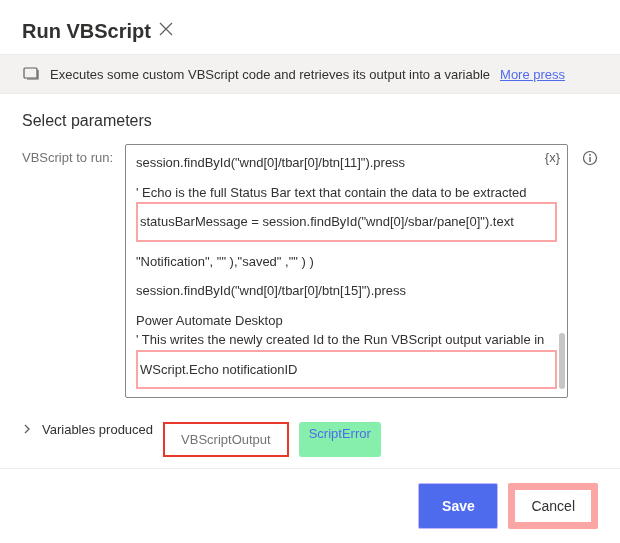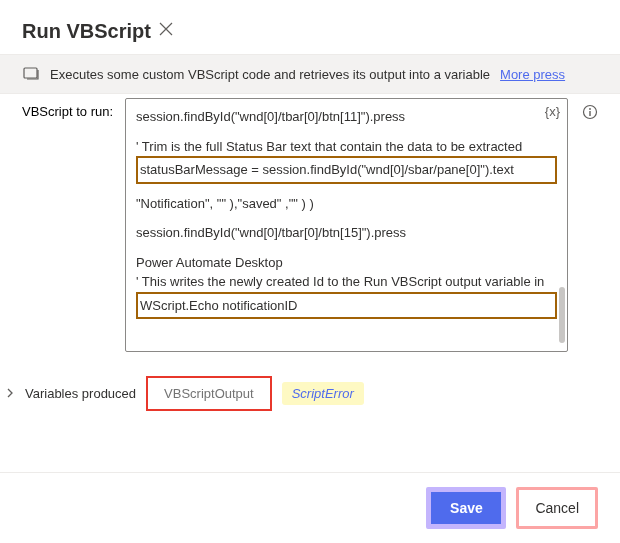--- a/index.html
+++ b/index.html
@@ -6,37 +6,37 @@
   html, body { width: 620px; height: 543px; font-family: "Segoe UI", Arial, sans-serif; background: #fff; color: #323130; }
   .dialog { width: 620px; height: 543px; position: relative; padding: 0; }
   .header { display: flex; justify-content: flex-start; align-items: center; padding: 18px 22px 10px 22px; }
   .header h1 { font-size: 20px; font-weight: 600; }
   .close-btn { background: none; border: none; font-size: 16px; cursor: pointer; color: #605e5c; padding: 4px 8px; }
   .info-bar { display: flex; align-items: center; gap: 10px; background: #f3f2f1; border-top: 1px solid #edebe9; border-bottom: 1px solid #edebe9; padding: 10px 22px; font-size: 13px; color: #323130; }
   .info-bar a { color: #4f6bed; text-decoration: underline; cursor: pointer; }
   .info-icon { display: inline-flex; }
   .section-title { font-size: 16px; font-weight: 400; padding: 18px 22px 10px 22px; color: #323130; }
   .form-row { display: flex; align-items: flex-start; padding: 4px 22px 12px 22px; gap: 8px; }
-  .form-label { width: 95px; font-size: 13px; color: #000000; padding-top: 6px; }
+  .form-label { width: 95px; font-size: 13px; color: #737373; padding-top: 6px; }
   .script-box-wrap { position: relative; flex: 1; }
   .script-box { width: 100%; height: 254px; border: 1px solid #8a8886; border-radius: 2px; padding: 8px 10px 8px 10px; font-size: 13px; line-height: 1.5; color: #323130; overflow-y: auto; white-space: normal; position: relative; background: #fff; }
   .script-box .line { display: block; }
   .curly { position: absolute; top: 6px; right: 8px; font-size: 13px; color: #605e5c; cursor: pointer; }
   .info-circle { margin-left: 6px; margin-top: 6px; color: #605e5c; }
-  .highlight { border: 2px solid #a16207; display: inline-block; padding: 2px 2px; }
-  .vars-row { display: flex; align-items: center; gap: 10px; padding: 12px 22px 0 5px; font-size: 13px; }
+  .highlight { border: 2px solid #fca5a5; display: inline-block; padding: 8px 2px; }
+  .vars-row { display: flex; gap: 10px; padding: 12px 22px 0 22px; font-size: 13px; }
   .chev { color: #605e5c; cursor: pointer; }
   .var-chip { display: inline-block; padding: 4px 10px; border-radius: 3px; font-size: 13px; }
   .var1 { color: #737373; }
   .var1-box { border: 2px solid #e8372b; padding: 4px 6px; }
-  .var2 { color: #4f6bed; background: #fef9c3; font-style: italic; }
+  .var2 { color: #4f6bed; background: #86efac; }
   .footer { position: absolute; bottom: 0; left: 0; right: 0; border-top: 1px solid #edebe9; padding: 14px 22px; display: flex; justify-content: flex-end; gap: 10px; }
   .btn { min-width: 80px; padding: 8px 16px; font-size: 14px; border-radius: 2px; cursor: pointer; }
-  .btn-primary { background: #4f6bed; color: #fff; border: 5px solid #c4b5fd; font-weight: 600; }
-  .btn-secondary { background: #fff; color: #323130; border: 3px solid #fca5a5; text-align: right; }
+  .btn-primary { background: #4f6bed; color: #fff; border: 1px solid #c4b5fd; font-weight: 600; }
+  .btn-secondary { background: #fff; color: #323130; border: 7px solid #fca5a5; text-align: right; }
   .scrollbar-track { position:absolute; right:2px; top:2px; bottom:2px; width:12px; }
   .scrollbar-thumb { position:absolute; right:0; bottom:6px; width:6px; height:56px; background:#c8c6c4; border-radius:3px; }
   .blank { height: 10px; }
 </style>
 </head>
 <body>
 <div class="dialog">
 
   <div class="header">
     <h1>Run VBScript</h1>
@@ -51,28 +51,29 @@
     <span class="info-icon">
       <svg width="18" height="18" viewBox="0 0 18 18">
           <rect x="2" y="3" width="13" height="10" rx="1" fill="none" stroke="#605e5c" stroke-width="1.2"></rect>
           <path d="M5 14 h11 v-9" fill="none" stroke="#605e5c" stroke-width="1.2"></path>
         </svg>
     </span>
     <span>Executes some custom VBScript code and retrieves its output into a variable</span>
     <a>More press</a>
   </div>
 
+  <div class="section-title">Select parameters</div>
 
   <div class="form-row">
     <div class="form-label">VBScript to run:</div>
     <div class="script-box-wrap">
       <div class="script-box">
         <span class="line">session.findById("wnd[0]/tbar[0]/btn[11]").press</span>
         <span class="line blank"></span>
-        <span class="line">' Trim is the full Status Bar text that contain the data to be extracted</span>
+        <span class="line">' Echo is the full Status Bar text that contain the data to be extracted</span>
         <span class="line highlight">statusBarMessage = session.findById("wnd[0]/sbar/pane[0]").text</span>
         <span class="line blank"></span>
         <span class="line">"Notification", "" ),"saved" ,""  ) )</span>
         <span class="line blank"></span>
         <span class="line">session.findById("wnd[0]/tbar[0]/btn[15]").press</span>
         <span class="line blank"></span>
         <span class="line">Power Automate Desktop</span>
         <span class="line">' This writes the newly created Id to the Run VBScript output variable in</span>
         <span class="line highlight">WScript.Echo notificationID</span>
         <div class="scrollbar-track">

